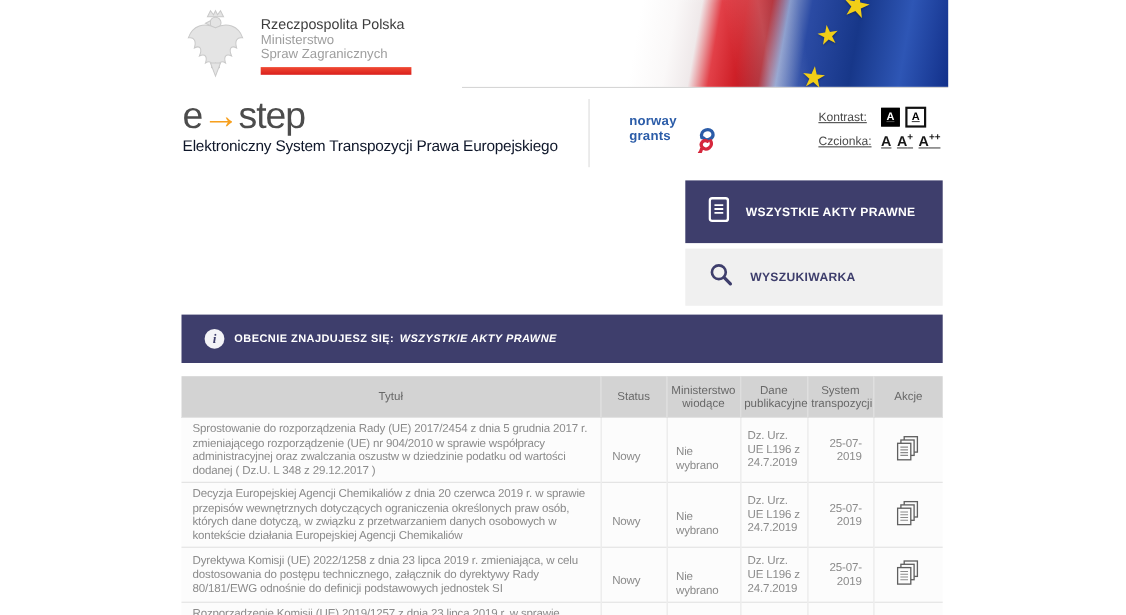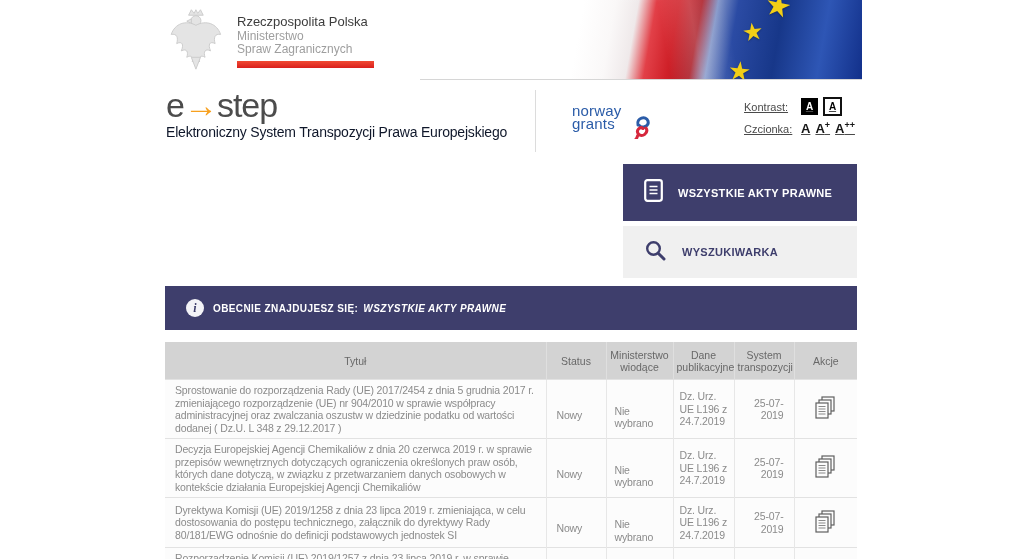--- a/index.html
+++ b/index.html
@@ -30,22 +30,22 @@
   .star2{left:322px;top:18px;font-size:24px;transform:rotate(-8deg);}
   .star3{left:308px;top:56px;font-size:26px;transform:rotate(6deg);}
 
   
   .header-second{position:absolute;left:0;top:80px;width:1024px;height:84px;background:#fff;}
   .estep{position:absolute;left:166px;top:6px;cursor:pointer;}
   .estep-title{font-size:34px;line-height:38px;color:#4c4c4c;letter-spacing:-1px;}
   .estep-arrow{color:#f7a01e;font-weight:bold;}
   .estep-sub{font-size:14px;color:#0f172a;margin-top:0;letter-spacing:-0.2px;}
   .vdivider{position:absolute;left:535px;top:10px;width:1px;height:62px;background:#dcdcdc;}
-  .norway{position:absolute;left:572px;top:24px;color:#2b5ca8;font-weight:normal;
-          font-size:15px;line-height:13px;letter-spacing:.2px;}
+  .norway{position:absolute;left:572px;top:24px;color:#2b5ca8;font-weight:bold;
+          font-size:12px;line-height:13px;letter-spacing:.2px;}
   .norway-swirl{position:absolute;left:55px;top:9px;}
 
   .access{position:absolute;left:744px;top:17px;width:118px;font-size:11px;color:#4a4a4a;text-decoration:underline;}
   .access-row{display:flex;align-items:center;margin-bottom:6px;}
   .access-label{width:52px;text-align:left;}
   .contrast-btn{width:15px;height:15px;display:flex;align-items:center;justify-content:center;
       font-size:10px;font-weight:bold;margin-left:5px;cursor:pointer;}
   .contrast-dark{background:#000;color:#fff;border:1px solid #000;}
   .contrast-light{background:#fff;color:#000;border:2px solid #111;}
   .font-links{display:flex;align-items:flex-end;margin-left:5px;}
@@ -231,21 +231,21 @@
             <g fill="#fcfcfc" stroke="#5f5f5f" stroke-width="1.2">
               <rect x="7" y="1" width="12" height="14"></rect>
                   <rect x="4" y="4" width="12" height="14"></rect>
                   <rect x="1" y="7" width="12" height="15"></rect>
             </g>
             <path d="M3.5 10.5 h7 M3.5 13 h7 M3.5 15.5 h7 M3.5 18 h7" stroke="#8a8a8a" stroke-width="1"></path>
           </svg></span>
         </td>
       </tr>
       <tr style="height:44px">
-        <td class="c-title">Dyrektywa Komisji (UE) 2019/1258 z dnia 23 lipca 2019 r. zmieniająca, w celu dostosowania do postępu technicznego, załącznik do dyrektywy Rady 80/181/EWG odnośnie do definicji podstawowych jednostek SI</td>
+        <td class="c-title">Dyrektywa Komisji (UE) 2022/1258 z dnia 23 lipca 2019 r. zmieniająca, w celu dostosowania do postępu technicznego, załącznik do dyrektywy Rady 80/181/EWG odnośnie do definicji podstawowych jednostek SI</td>
         <td class="c-status">Nowy</td>
         <td class="c-min">Nie wybrano</td>
         <td class="c-pub">Dz. Urz. UE L196 z 24.7.2019</td>
         <td class="c-term">25-07-2019</td>
         <td class="c-act"><span class="act-btn">
           <svg width="21" height="23" viewBox="0 0 21 23">
             <g fill="#fcfcfc" stroke="#5f5f5f" stroke-width="1.2">
               <rect x="7" y="1" width="12" height="14"></rect>
                   <rect x="4" y="4" width="12" height="14"></rect>
                   <rect x="1" y="7" width="12" height="15"></rect>

